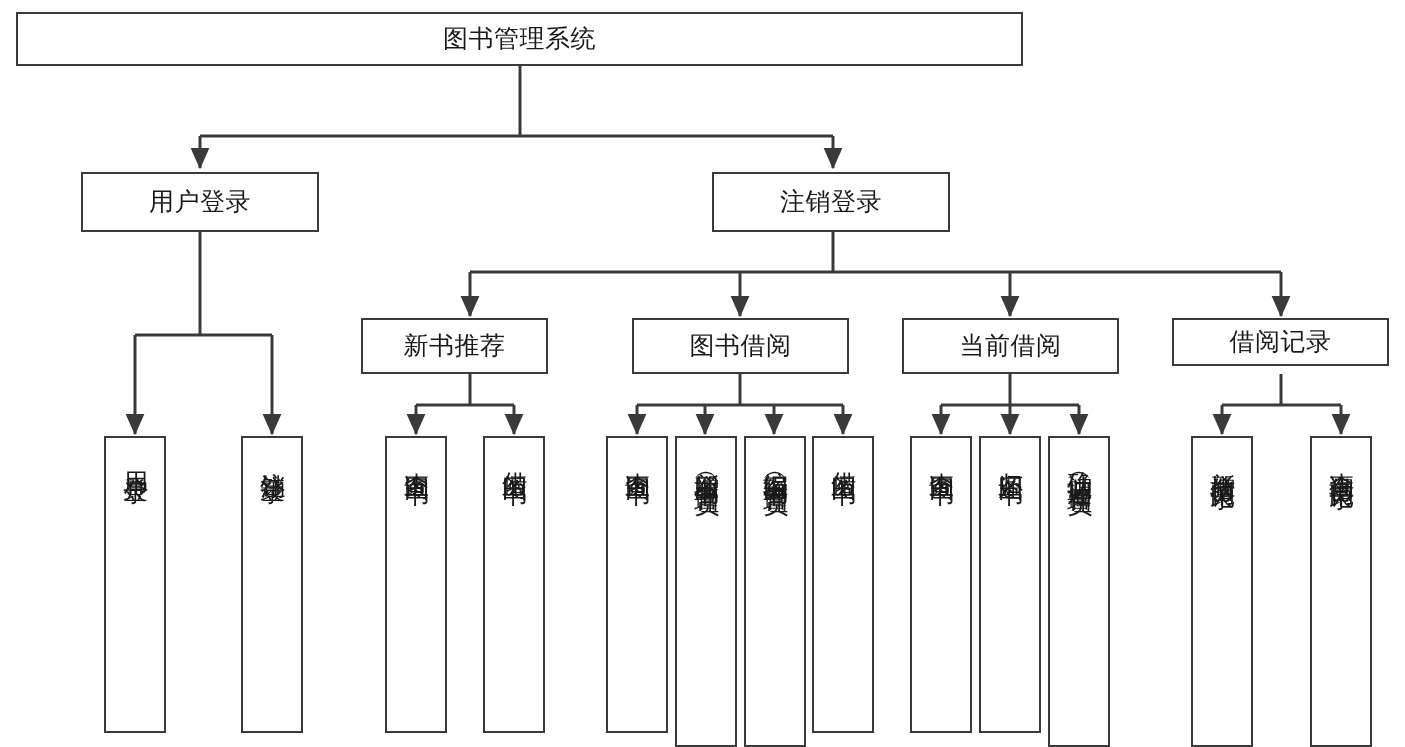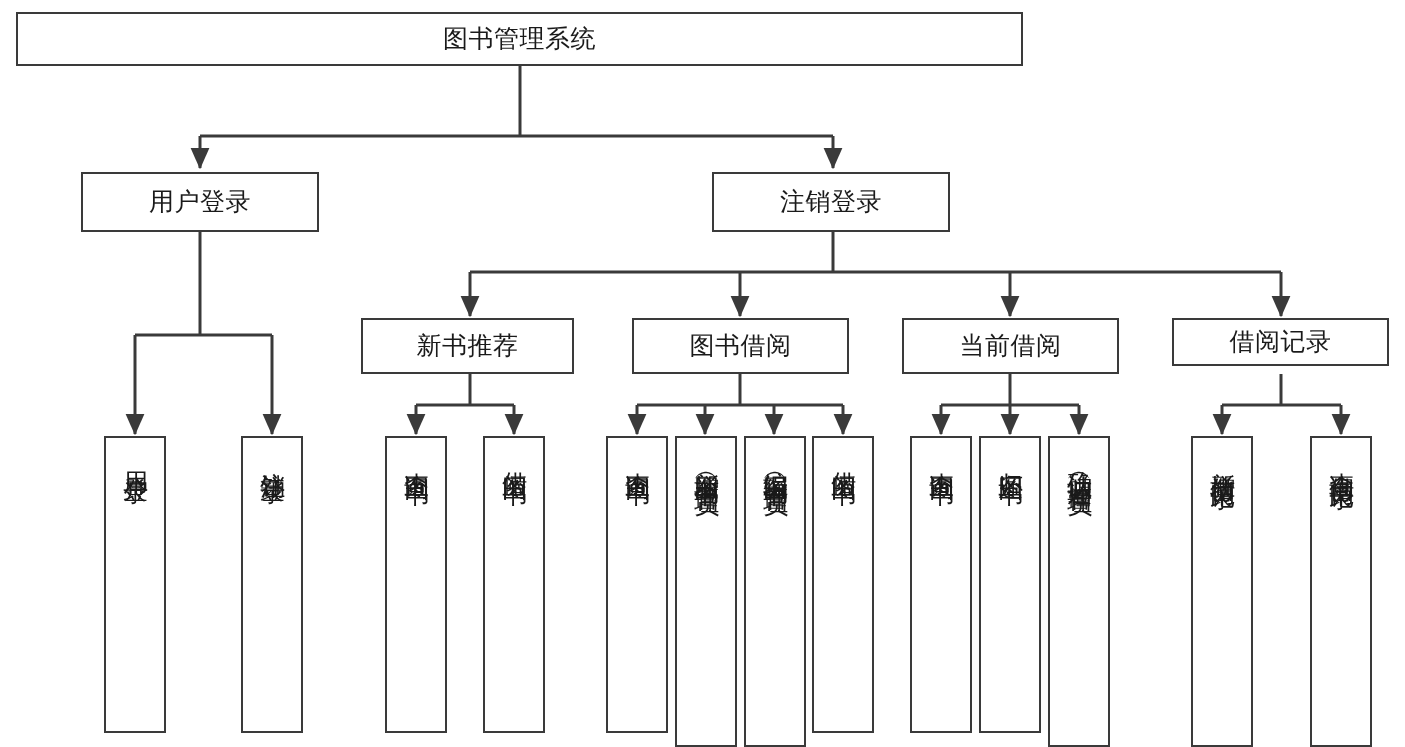--- a/index.html
+++ b/index.html
@@ -132,21 +132,21 @@
   </div>
 
   <div class="node horiz" style="left:81px; top:172px; width:238px; height:60px;">
     <span class="lbl">用户登录</span>
   </div>
 
   <div class="node horiz" style="left:712px; top:172px; width:238px; height:60px;">
     <span class="lbl">注销登录</span>
   </div>
 
-  <div class="node horiz" style="left:361px; top:318px; width:213px; height:56px;">
+  <div class="node horiz" style="left:361px; top:318px; width:187px; height:56px;">
     <span class="lbl">新书推荐</span>
   </div>
 
   <div class="node horiz" style="left:902px; top:318px; width:217px; height:56px;">
     <span class="lbl">当前借阅</span>
   </div>
 
   <div class="node horiz" style="left:632px; top:318px; width:217px; height:56px;">
     <span class="lbl">图书借阅</span>
   </div>

